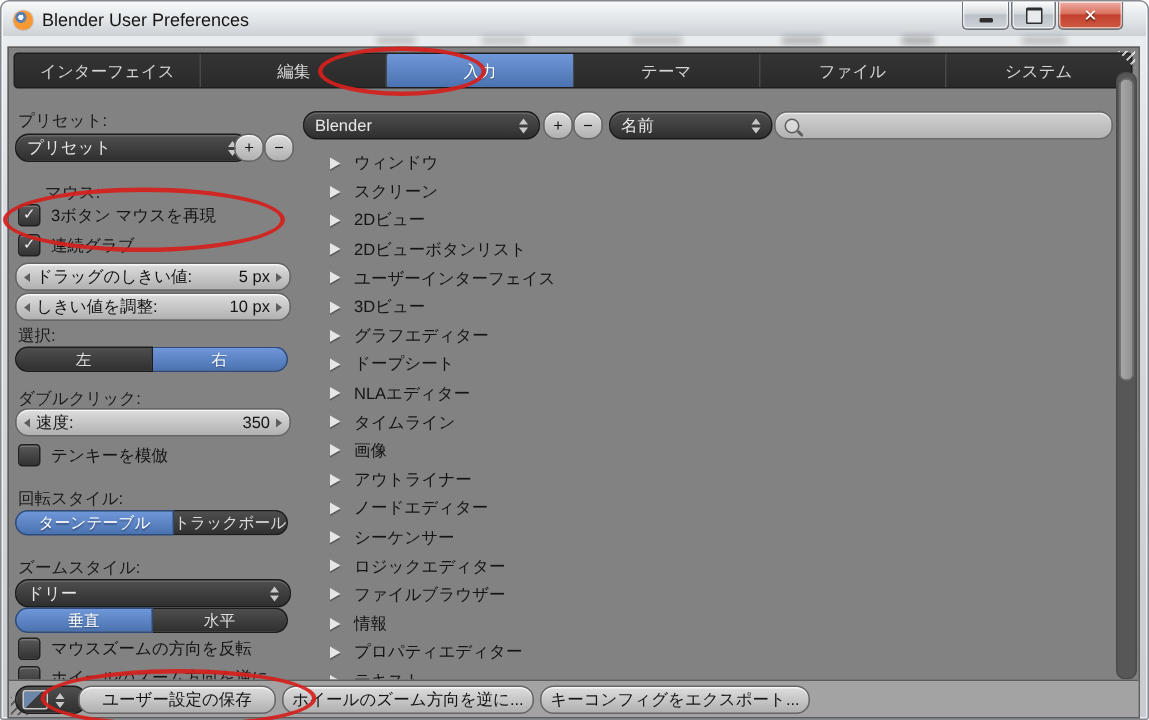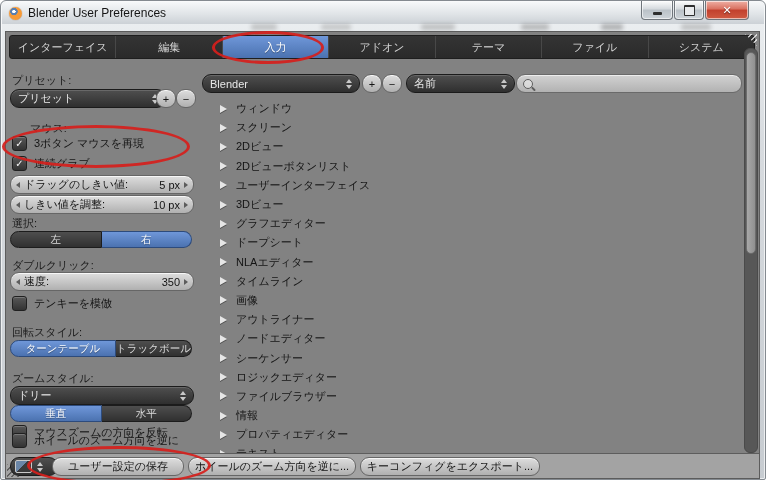--- a/index.html
+++ b/index.html
@@ -192,21 +192,20 @@
   <div class="glass-blob" style="left:520px;top:23px;width:28px;height:6px;background:#777;"></div>
   <div class="glass-blob" style="left:600px;top:23px;width:22px;height:6px;background:#666;"></div>
   <div class="glass-blob" style="left:680px;top:23px;width:30px;height:6px;background:#8d8d8d;"></div>
 
   <div class="content">
 
     <div class="tabbar">
       <div class="tab">インターフェイス</div>
       <div class="tab">編集</div>
       <div class="tab active">入力</div>
-      <div class="tab">アドオン</div>
       <div class="tab">テーマ</div>
       <div class="tab">ファイル</div>
       <div class="tab">システム</div>
     </div>
     <div class="grip-tr"></div>
 
     <div class="lbl" style="left:6px;top:41px;">プリセット:</div>
     <div class="ddark" style="left:4px;top:57px;width:140px;">
       <span>プリセット</span>
       <span class="st">
@@ -284,21 +283,21 @@
     </div>
     <div class="seg-toggle" style="left:4px;top:373px;width:182px;">
       <div class="seg blue" style="flex:1;">垂直</div>
       <div class="seg dark" style="flex:1;">水平</div>
     </div>
 
     <div class="check-row" style="left:6px;top:393px;align-items:flex-end;">
       <span class="cb"></span>
       <span>マウスズームの方向を反転</span>
     </div>
-    <div class="check-row" style="left:6px;top:401px;">
+    <div class="check-row" style="left:6px;top:412px;">
       <span class="cb"></span>
       <span>ホイールのズーム方向を逆に</span>
     </div>
 
     <div class="ddark" style="left:196px;top:42px;width:142px;">
       <span>Blender</span>
       <span class="st">
           <span class="tri-u"></span>
           <span class="tri-d"></span>
         </span>

